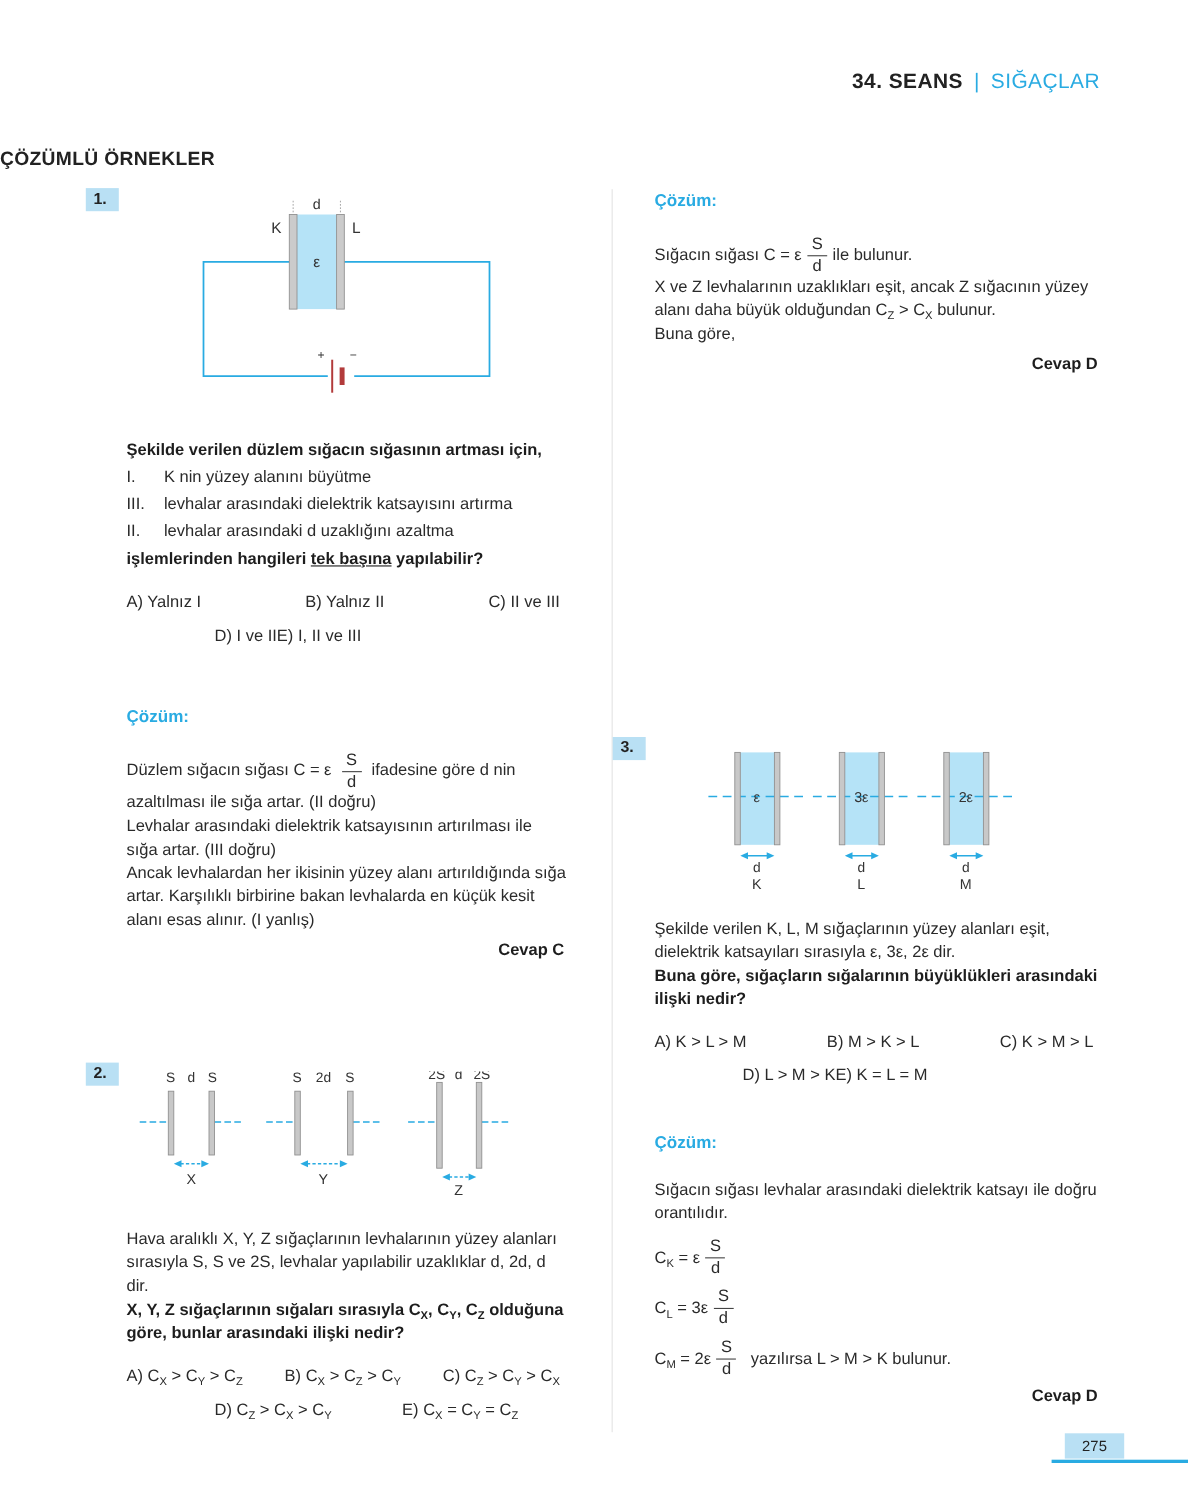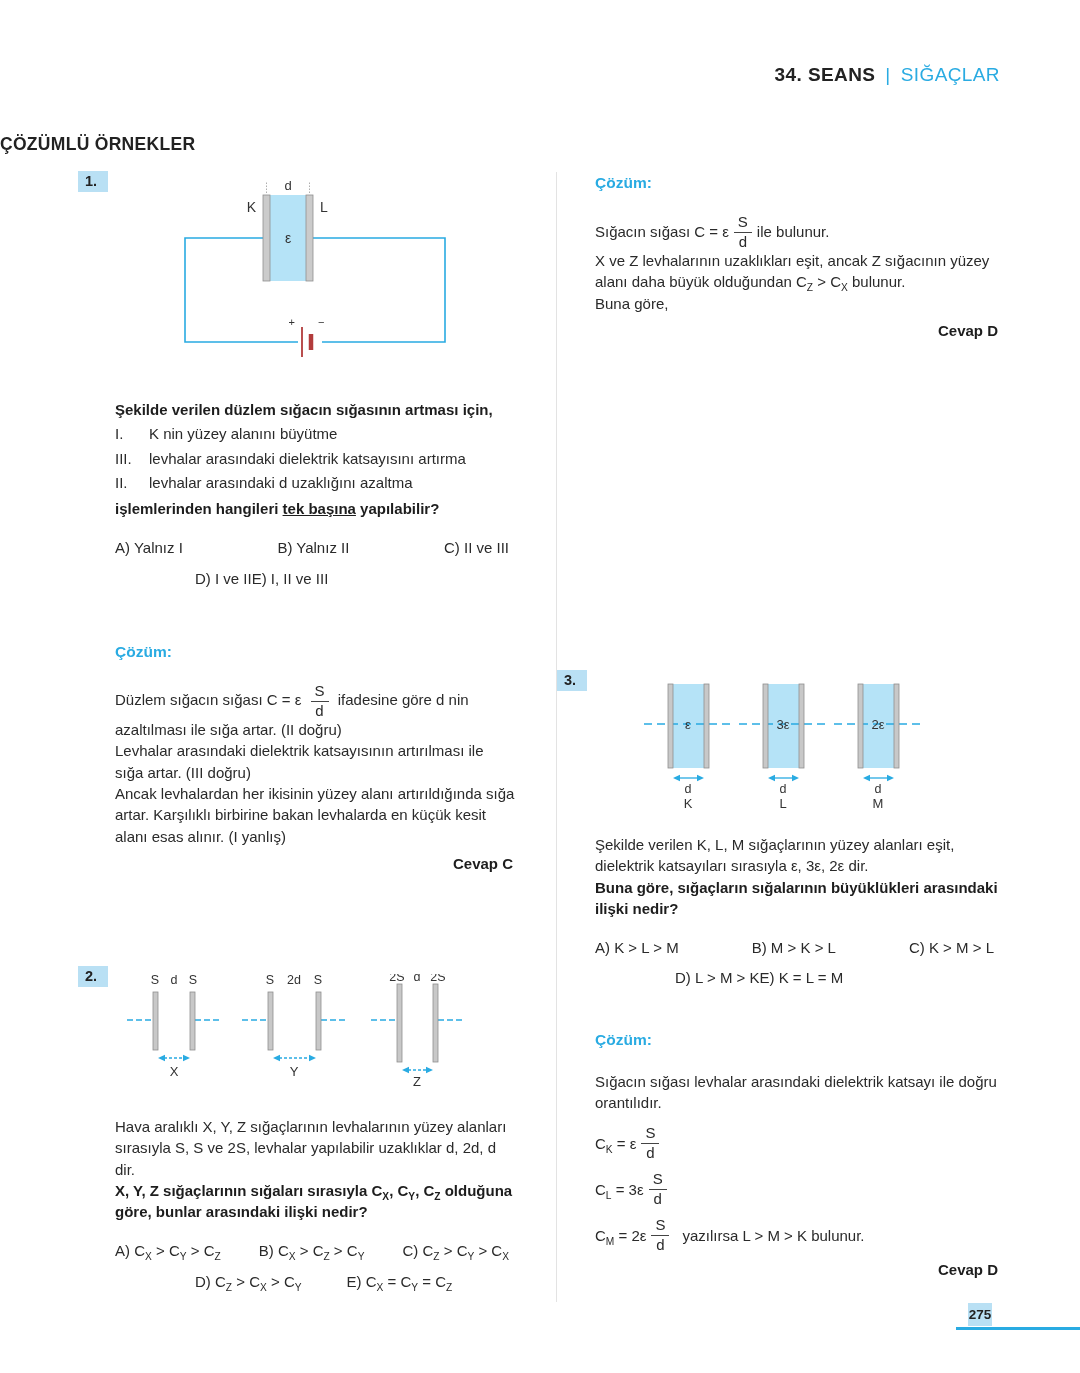--- a/index.html
+++ b/index.html
@@ -34,38 +34,38 @@
   .cevap { text-align:right; font-weight:bold; color:#1d1d1d; margin-top:6px; padding-right:2px; }
 
   .item-row { display:flex; margin-top:3px; }
   .item-num { width:34px; flex:none; }
 
   .opt-row { display:flex; font-size:15px; white-space:nowrap; }
   .opt-row.r1 { margin-top:18px; justify-content:space-between; padding-right:6px; }
   .opt-row.r2 { margin-top:9px; padding-left:80px; }
   .opt-row.r2.gap-lg { }
   .opt-row.r2.gap-md { }
-  .opt-row.r2.gap-sm { gap:45px; }
+  .opt-row.r2.gap-sm { gap:64px; }
 
   .frac { display:inline-block; vertical-align:middle; text-align:center; margin:0 5px; line-height:1.1; }
   .frac .num { display:block; border-bottom:1px solid #444; padding:0 4px 1px 4px; }
   .frac .den { display:block; padding-top:1px; }
   sub { font-size:0.68em; line-height:0; }
 
   .sol-p { margin-top:0; }
   .mt-lg { margin-top:52px; }
   .formula-line { display:flex; align-items:center; font-size:15px; }
   .formula-line .suffix { margin-left:8px; }
 
   .diag { display:block; margin:6px auto 0 auto; }
   svg text { font-family:"Liberation Sans", sans-serif; fill:#333; }
 
   
   .footer-rule { position:absolute; left:956px; top:1327px; width:124px; height:3px; background:#29abe2; }
-  .page-num { position:absolute; left:968px; top:1303px; width:24px; height:23px; background:#b9e0f4; color:#222; font-size:13.5px; font-weight:bold; text-align:center; line-height:23px; }
+  .page-num { position:absolute; left:968px; top:1303px; width:54px; height:23px; background:#b9e0f4; color:#222; font-size:13.5px; font-weight:normal; text-align:center; line-height:23px; }
 </style>
 </head>
 <body>
 
 <div class="page">
 
   <div class="hdr">
     <span class="sess">34. SEANS</span><span class="sep">|</span><span class="topic">SIĞAÇLAR</span>
   </div>
 

